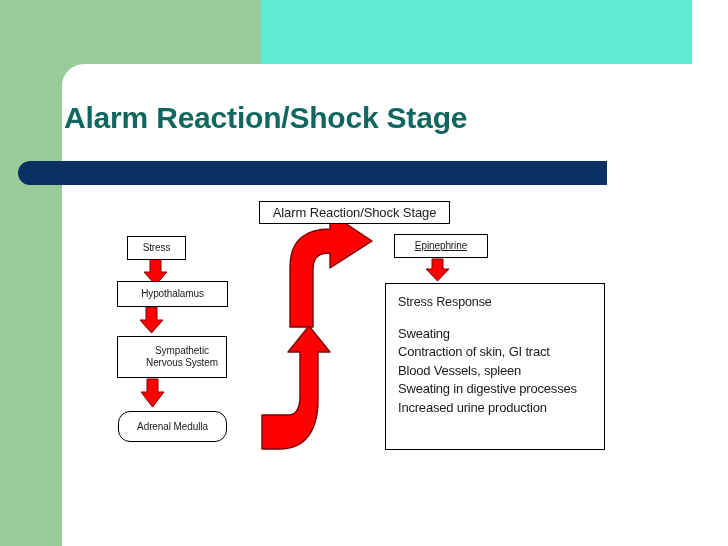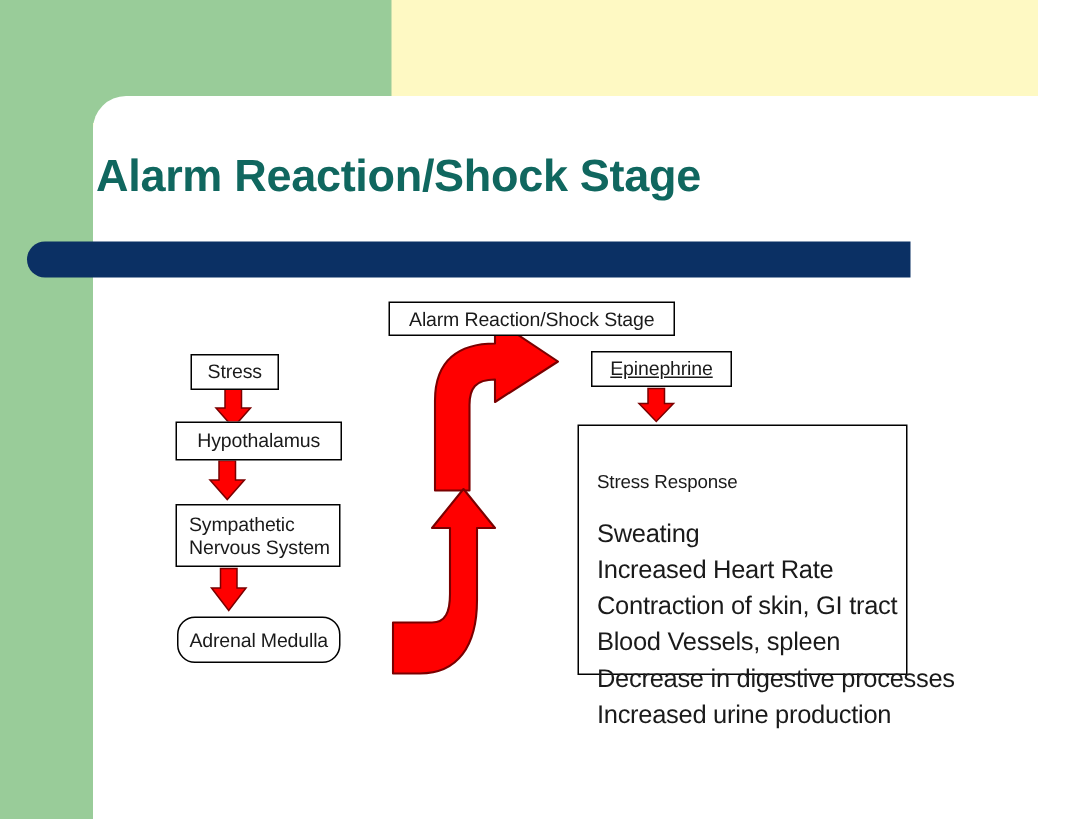--- a/index.html
+++ b/index.html
@@ -8,21 +8,21 @@
     padding: 0;
     background: #ffffff;
   }
   body {
     font-family: "Liberation Sans", sans-serif;
   }
   #slide {
     position: relative;
     width: 692px;
     height: 546px;
-    background: #fef9c3;
+    background: #5eead4;
     overflow: hidden;
   }
 
   
   .green-left-band {
     position: absolute;
     left: 0;
     top: 0;
     width: 62px;
     height: 546px;
@@ -76,65 +76,65 @@
     top: 0;
     width: 728px;
     height: 546px;
   }
   .node {
     position: absolute;
     box-sizing: border-box;
     border: 1px solid #000000;
     background: #ffffff;
     color: #1a1a1a;
-    font-size: 13px;
+    font-size: 10px;
     display: flex;
     align-items: center;
     justify-content: center;
     text-align: center;
     line-height: 1.18;
     letter-spacing: -0.1px;
   }
   .node.left-align {
     justify-content: flex-start;
-    text-align: left;
-    padding-left: 8px;
+    text-align: center;
+    padding-left: 20px;
   }
 
   #node-title-box   { left: 259px; top: 201px; width: 191px; height: 23px; font-size: 13px; }
   #node-stress      { left: 127px; top: 236px; width: 59px;  height: 24px; }
   #node-hypothalamus{ left: 117px; top: 281px; width: 111px; height: 26px; }
   #node-sns         { left: 117px; top: 336px; width: 110px; height: 42px; }
   #node-adrenal     { left: 118px; top: 411px; width: 109px; height: 31px; border-radius: 12px; }
   #node-epinephrine { left: 394px; top: 234px; width: 94px;  height: 24px; text-decoration: underline; }
 
   .response-box {
     position: absolute;
     left: 385px;
     top: 283px;
     width: 220px;
     height: 167px;
     box-sizing: border-box;
     border: 1px solid #000000;
     background: #ffffff;
-    padding: 30px 0 0 12px;
+    padding: 11px 0 0 12px;
   }
   .response-heading {
     font-size: 12.5px;
     color: #1a1a1a;
     margin-bottom: 16px;
     letter-spacing: -0.1px;
   }
   .response-list {
     list-style: none;
     margin: 0;
     padding: 0;
   }
   .response-list li {
-    font-size: 17px;
+    font-size: 13px;
     color: #1a1a1a;
     line-height: 1.42;
     letter-spacing: -0.2px;
     white-space: nowrap;
   }
 
   .arrow-layer {
     position: absolute;
     left: 0;
     top: 0;
@@ -212,22 +212,21 @@
     <div class="node left-align" id="node-sns">Sympathetic Nervous System</div>
 
     <div class="node" id="node-adrenal">Adrenal Medulla</div>
 
     <div class="node" id="node-epinephrine">Epinephrine</div>
 
     <div class="response-box">
       <div class="response-heading">Stress Response</div>
       <ul class="response-list">
         <li>Sweating</li>
-        <li>Increased Heart Rate</li>
         <li>Contraction of skin, GI tract</li>
         <li>Blood Vessels, spleen</li>
-        <li>Decrease in digestive processes</li>
+        <li>Sweating in digestive processes</li>
         <li>Increased urine production</li>
       </ul>
     </div>
 
   </div>
 </div>
 
 </body></html>

